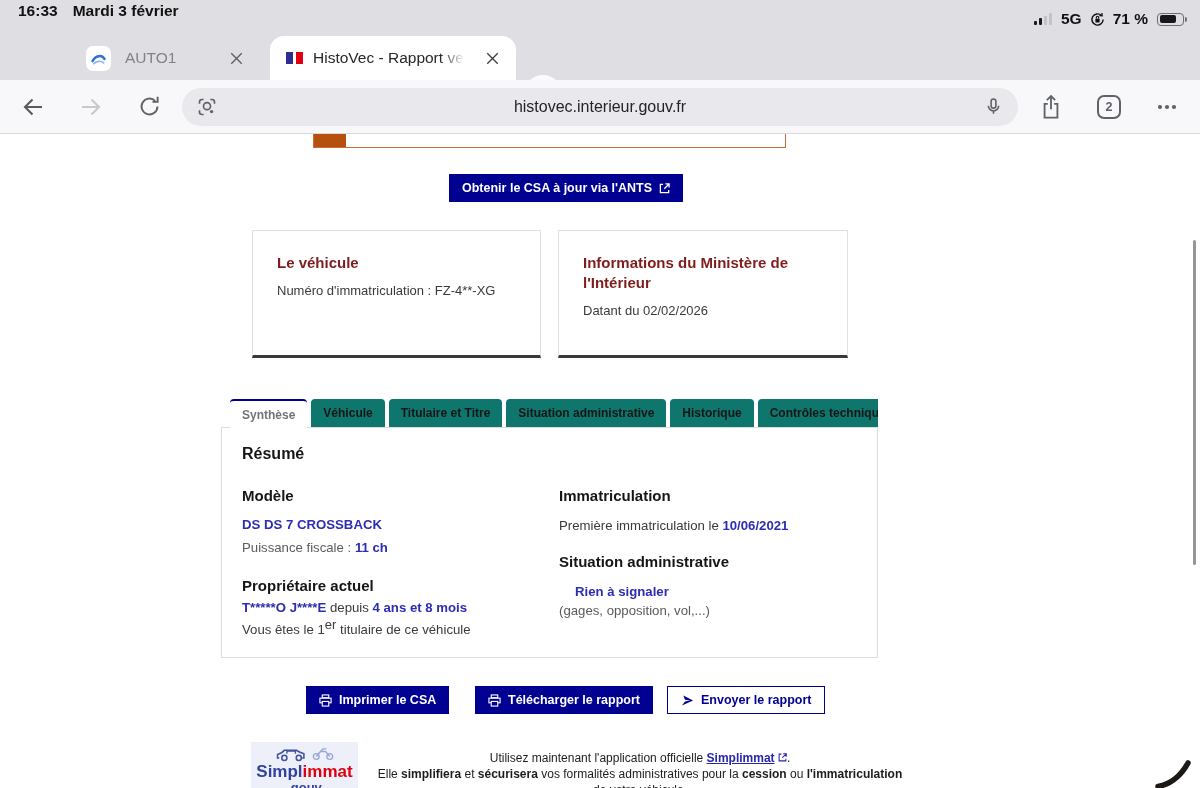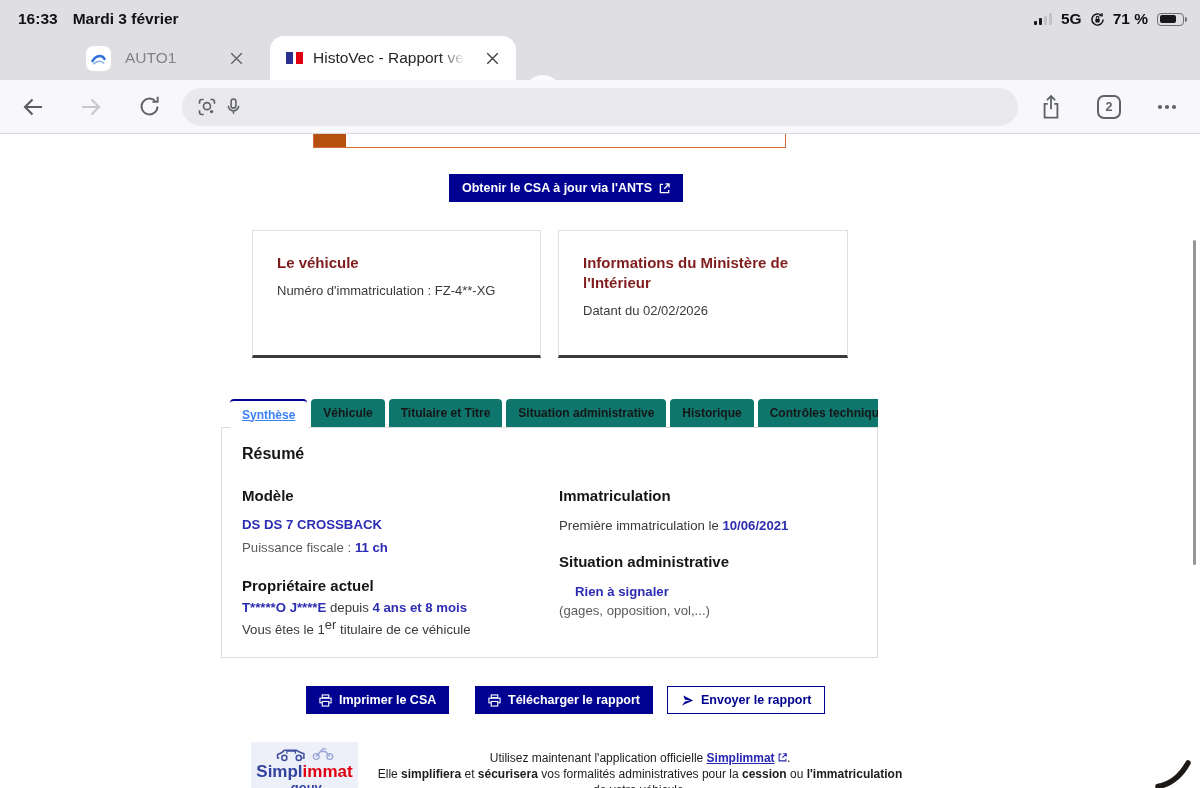--- a/index.html
+++ b/index.html
@@ -1,21 +1,21 @@
 <!DOCTYPE html>
 <html><head>
 <meta charset="utf-8">
 <style>
   * { margin:0; padding:0; box-sizing:border-box; }
   body { font-family:"Liberation Sans","DejaVu Sans",sans-serif; background:#555; }
   .screen { position:relative; width:1200px; height:788px; background:#fff; overflow:hidden; }
 
   
   .statusbar { position:absolute; left:0; top:0; width:100%; height:36px; background:#dfdee3;
-    display:flex; align-items:center; justify-content:space-between; padding:2px 16px 0 18px;
+    display:flex; justify-content:space-between; padding:2px 16px 0 18px;
     font-size:15.5px; font-weight:700; color:#111; }
   .sb-left { display:flex; gap:15px; }
   .sb-right { display:flex; align-items:center; gap:7px; font-weight:600; }
   .signal { display:flex; align-items:flex-end; gap:2px; height:12px; margin-right:2px; }
   .signal i { display:block; width:3px; border-radius:1px; background:#1a1a1d; }
   .signal i:nth-child(1){height:4px;} .signal i:nth-child(2){height:7px;}
   .signal i:nth-child(3){height:9px;background:#c3c2c8;} .signal i:nth-child(4){height:12px;background:#c3c2c8;}
   .battery { position:relative; width:27px; height:13px; border:1px solid #6d6d72; border-radius:4px; margin-left:2px; }
   .battery .fill { position:absolute; left:1.5px; top:1.5px; bottom:1.5px; width:66%; background:#17171a; border-radius:2px; }
   .battery .nub { position:absolute; right:-4px; top:3.5px; width:2.5px; height:5px; background:#6d6d72; border-radius:0 2px 2px 0; }
@@ -70,22 +70,22 @@
   .card.c1 { left:252px; width:289px; }
   .card.c2 { left:558px; width:290px; }
   .card h3 { font-size:15px; font-weight:700; color:#7f1d1d; line-height:20px; margin-bottom:10px; }
   .card p { font-size:13px; color:#3a3a3a; }
 
   .panel { position:absolute; left:221px; top:265px; width:657px; height:260px; }
   .vtabs { position:absolute; left:9px; top:0; height:29px; width:648px; display:flex; gap:4px;
     align-items:flex-start; overflow:hidden; }
   .vtab { height:28px; padding:0 12px; display:flex; align-items:center; font-size:12px; font-weight:700;
     color:#161616; background:#0f766e; border-radius:4px 4px 0 0; cursor:pointer; white-space:nowrap; }
-  .vtab.active { height:29px; background:#fff; color:#3b82f6; border-top:2px solid #000091;
-    position:relative; z-index:2;text-decoration:underline; }
+  .vtab.active { height:29px; background:#fff; color:#737373; border-top:2px solid #000091;
+    position:relative; z-index:2; }
   .panel-body { position:absolute; left:0; top:28px; right:0; height:231px; background:#fff;
     border:1px solid #ddd; padding:17px 20px 0 20px; }
   .panel-body h2 { font-size:16px; font-weight:700; color:#161616; margin-bottom:24px; }
   .cols { display:flex; }
   .col-l { width:317px; }
   .col-r { flex:1; }
   .sec-h { font-size:15px; font-weight:700; color:#161616; }
   .line { font-size:13.2px; line-height:17px; }
   .blue { color:#2d2db3; font-weight:600; }
   .gray { color:#5b5b5b; }
@@ -202,20 +202,21 @@
       </svg>
     </span>
     <div class="urlbar">
       <span class="lensbox">
         <svg width="20" height="20" viewBox="0 0 24 24">
           <path d="M8 3H6a3 3 0 0 0-3 3v2M16 3h2a3 3 0 0 1 3 3v2M3 16v2a3 3 0 0 0 3 3h2" fill="none" stroke="#5f6368" stroke-width="2"></path>
           <circle cx="12" cy="11" r="4.2" fill="none" stroke="#5f6368" stroke-width="2"></circle>
           <circle cx="17.5" cy="17.5" r="2" fill="#5f6368"></circle>
         </svg>
       </span>
+      <span class="url">histovec.interieur.gouv.fr</span>
       <span class="micbox">
         <svg width="19" height="19" viewBox="0 0 24 24">
           <rect x="9" y="2.5" width="6" height="11.5" rx="3" fill="none" stroke="#5f6368" stroke-width="2"></rect>
           <path d="M5.5 11a6.5 6.5 0 0 0 13 0M12 17.5V21" fill="none" stroke="#5f6368" stroke-width="2"></path>
         </svg>
       </span>
     </div>
     <span class="navbtn">
       <svg width="22" height="26" viewBox="0 0 24 28">
         <path d="M12 2.5v14" stroke="#5f6368" stroke-width="2" fill="none"></path>

